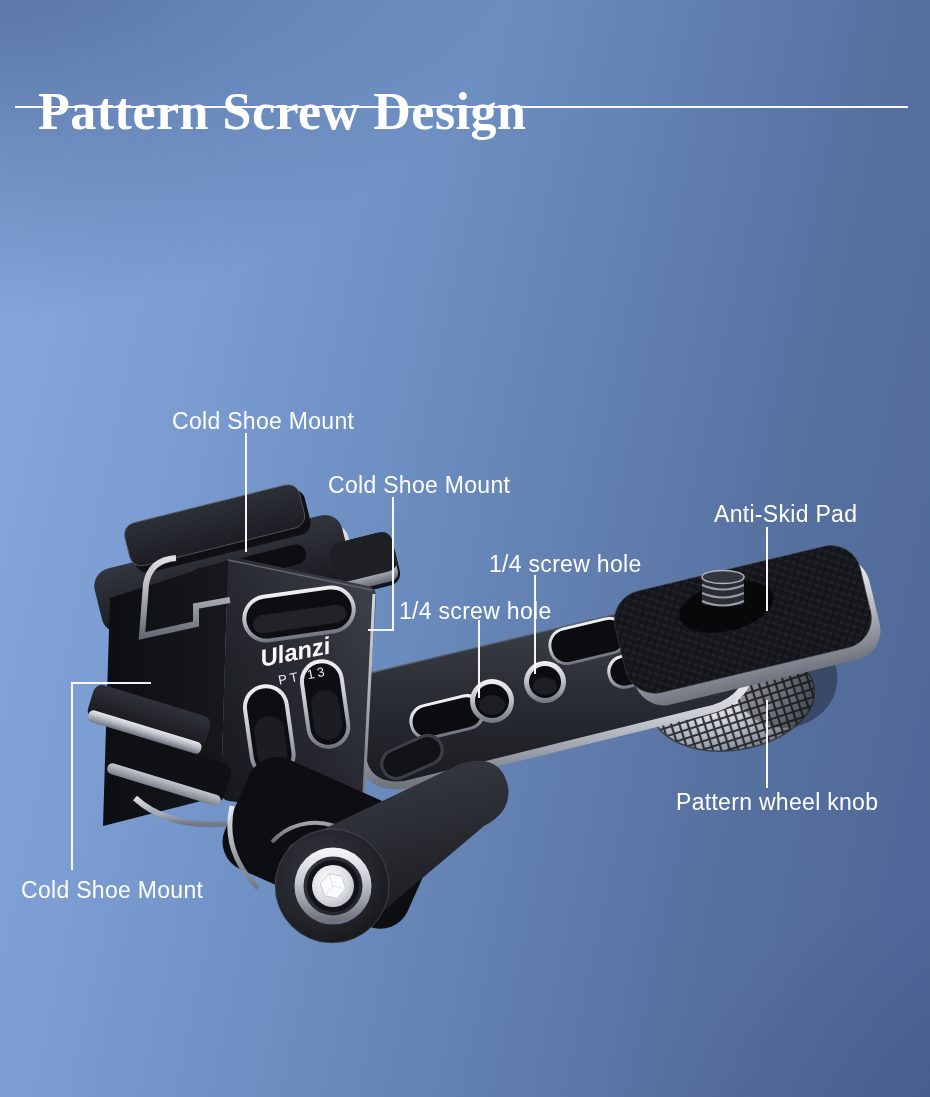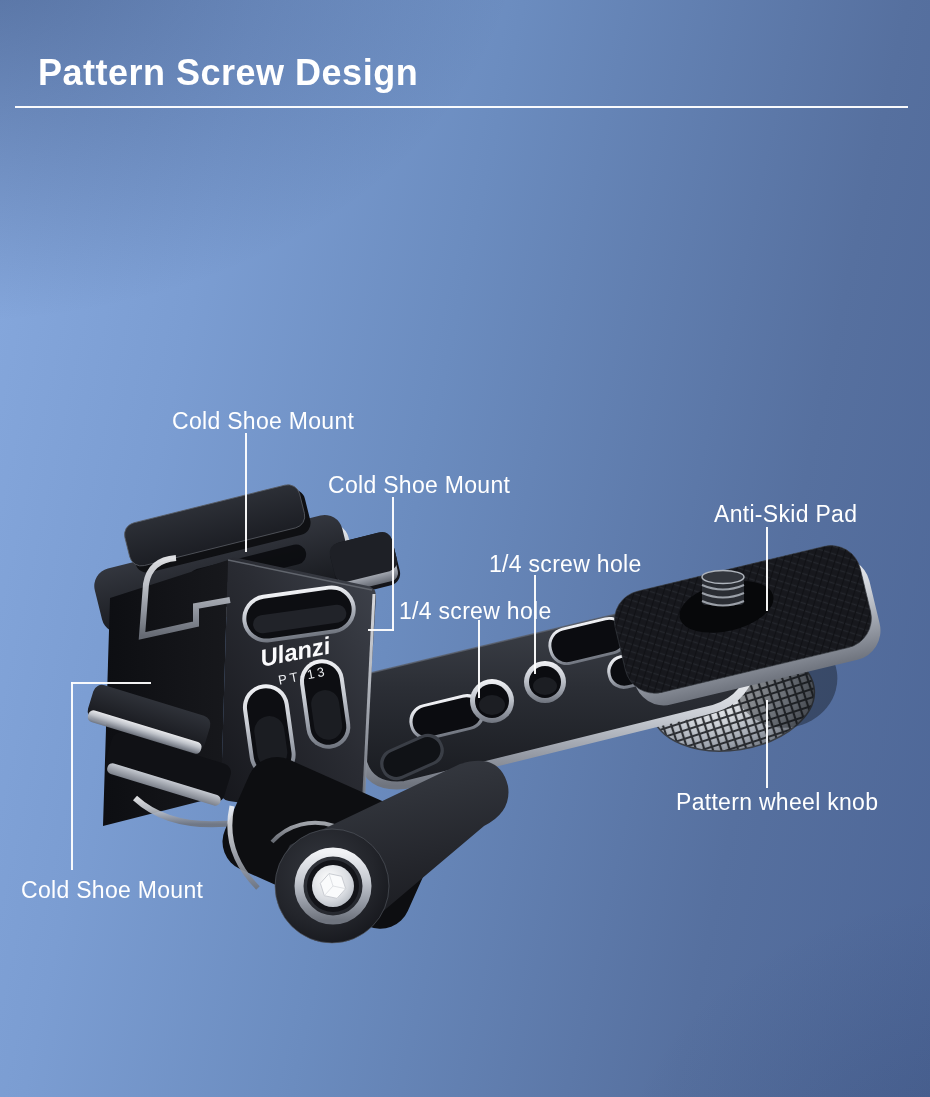--- a/index.html
+++ b/index.html
@@ -8,23 +8,23 @@
     width:930px;height:1097px;
     overflow:hidden;
     font-family:"Liberation Sans", sans-serif;
     background-color:#6b8cbf;
     background-image:
       radial-gradient(90% 55% at -5% -8%, rgba(18,36,77,0.48) 0%, rgba(18,36,77,0) 68%),
       radial-gradient(70% 45% at 108% 108%, rgba(20,35,70,0.18) 0%, rgba(20,35,70,0) 60%),
       linear-gradient(102deg, #87a9de 0%, #7b9dd2 22%, #6b8cbf 45%, #56709f 78%, #4d6697 100%);
   }
   .title{
-    position:absolute;left:38px;top:28px;
-    font-size:36px;font-weight:bold;letter-spacing:.5px;
-    color:#ffffff;white-space:nowrap;
+    position:absolute;left:38px;top:47px;
+    font-size:52px;font-weight:bold;letter-spacing:.5px;
+    color:#ffffff;white-space:nowrap;font-family:Liberation Serif, serif;
   }
   .divider{
     position:absolute;left:15px;top:106px;width:893px;height:2px;
     background:rgba(255,255,255,0.96);
   }
   .subtitle{
     position:absolute;left:38px;top:120px;
     font-size:27px;font-weight:400;line-height:45px;
     color:#ffffff;white-space:nowrap;
   }

